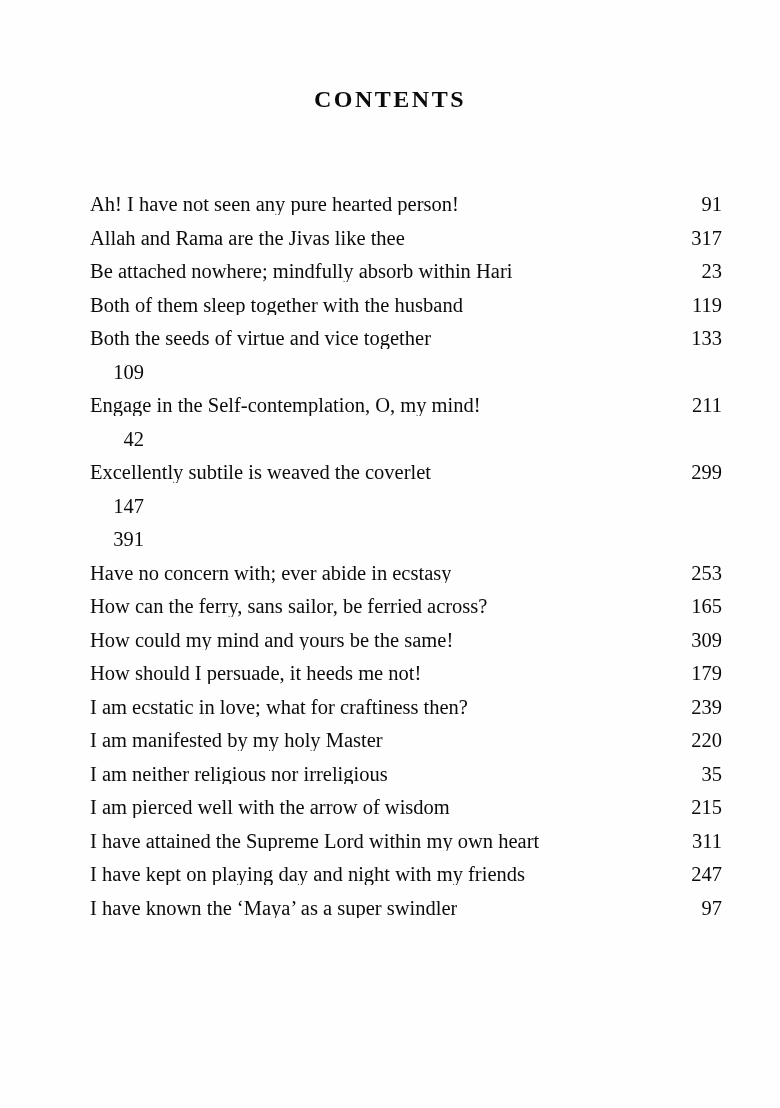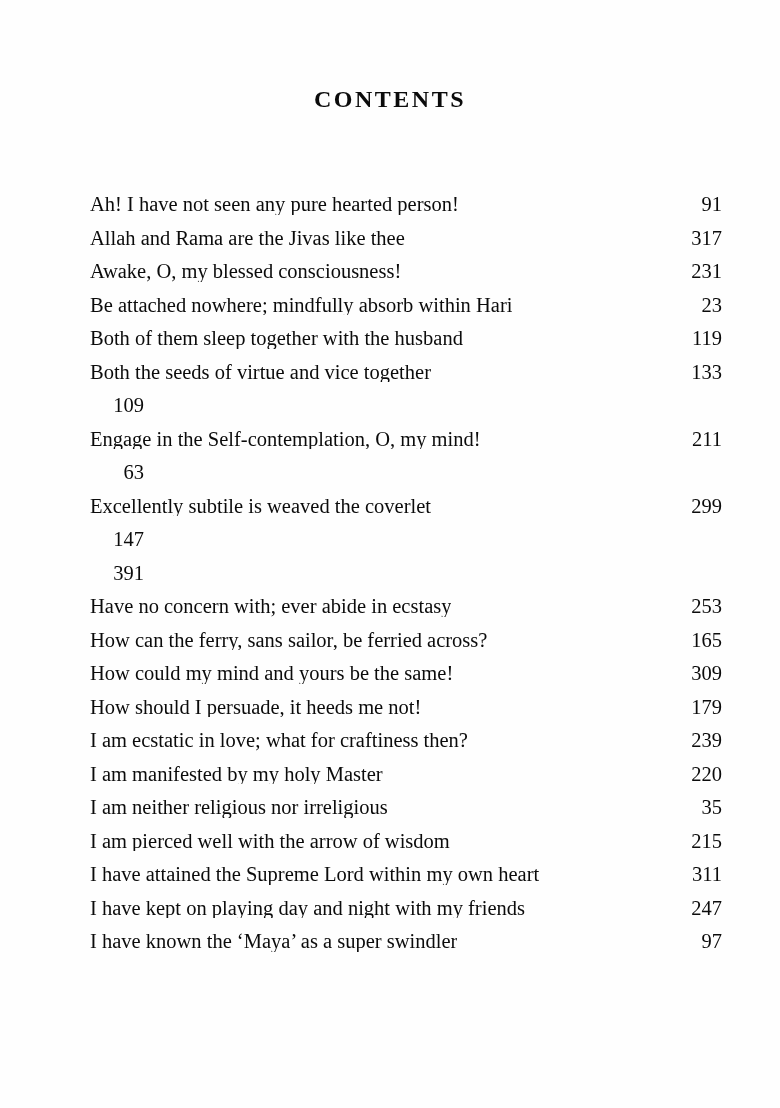--- a/index.html
+++ b/index.html
@@ -71,44 +71,40 @@
   <ul class="toc" id="toc-list">
       <li class="toc-entry">
         <span class="entry-title">Ah! I have not seen any pure hearted person!</span>
         <span class="entry-page">91</span>
       </li>
       <li class="toc-entry">
         <span class="entry-title">Allah and Rama are the Jivas like thee</span>
         <span class="entry-page">317</span>
       </li>
       <li class="toc-entry">
-        <span class="entry-title">Awake, O, my blessed consciousness!</span>
-        <span class="entry-page">231</span>
-      </li>
-      <li class="toc-entry">
         <span class="entry-title">Be attached nowhere; mindfully absorb within Hari</span>
         <span class="entry-page">23</span>
       </li>
       <li class="toc-entry">
         <span class="entry-title">Both of them sleep together with the husband</span>
         <span class="entry-page">119</span>
       </li>
       <li class="toc-entry">
         <span class="entry-title">Both the seeds of virtue and vice together</span>
         <span class="entry-page">133</span>
       </li>
       <li class="toc-entry">
         <span class="entry-page">109</span>
       </li>
       <li class="toc-entry">
         <span class="entry-title">Engage in the Self-contemplation, O, my mind!</span>
         <span class="entry-page">211</span>
       </li>
       <li class="toc-entry">
-        <span class="entry-page">63</span>
+        <span class="entry-page">42</span>
       </li>
       <li class="toc-entry">
         <span class="entry-title">Excellently subtile is weaved the coverlet</span>
         <span class="entry-page">299</span>
       </li>
       <li class="toc-entry">
         <span class="entry-page">147</span>
       </li>
       <li class="toc-entry">
         <span class="entry-page">391</span>

